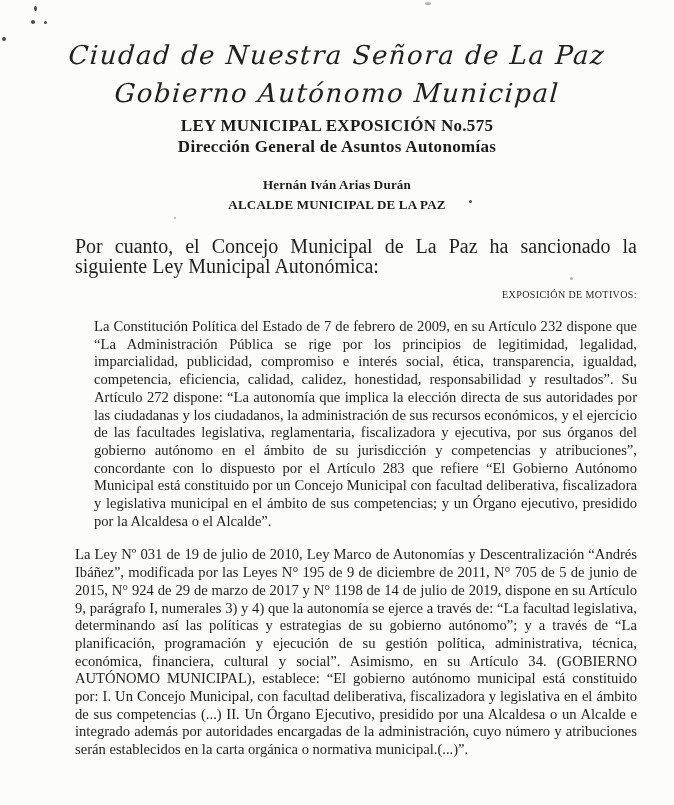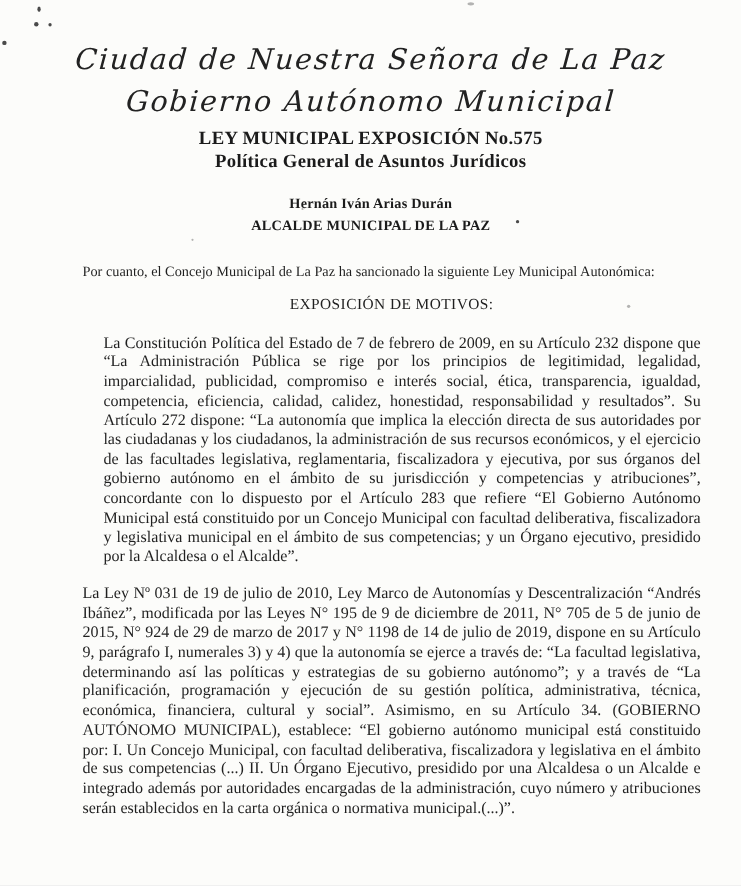--- a/index.html
+++ b/index.html
@@ -57,28 +57,28 @@
     line-height: 20px;
     letter-spacing: 0.2px;
     color: #1b1b1b;
   }
   .body-text {
     padding: 0 37px 0 75px;
     text-align: justify;
   }
   .preamble {
     margin: 22px 0 1px 0;
-    font-size: 13px;
+    font-size: 20px;
     line-height: 19.5px;
   }
   .section-heading {
     margin: 13px 0 0 0;
-    font-size: 14px;
+    font-size: 10px;
     letter-spacing: 0.4px;
-    text-align: center;
+    text-align: right;
   }
   .para {
     font-size: 14.6px;
     line-height: 17.7px;
     margin: 0;
   }
   .para-1 { margin-top: 18px; margin-left: 19px; }
   .para-2 { margin-top: 16px; }
 </style>
 </head>
@@ -96,21 +96,21 @@
   <div class="speck faint" style="left:274px; top:189px; width:2px; height:2px;"></div>
   <div class="speck faint" style="left:570px; top:277px; width:3px; height:3px;"></div>
 
   <div class="letterhead">
     <div class="script-line">Ciudad de Nuestra Señora de La Paz</div>
     <div class="script-line">Gobierno Autónomo Municipal</div>
   </div>
 
   <div class="title-block">
     <div>LEY MUNICIPAL EXPOSICIÓN No.575</div>
-    <div>Política General de Asuntos Jurídicos</div>
+    <div>Dirección General de Asuntos Autonomías</div>
   </div>
 
   <div class="signatory">
     <div>Hernán Iván Arias Durán</div>
     <div>ALCALDE MUNICIPAL DE LA PAZ</div>
   </div>
 
   <div class="body-text">
     <p class="preamble">Por cuanto, el Concejo Municipal de La Paz ha sancionado la siguiente Ley Municipal Autonómica:</p>
 

